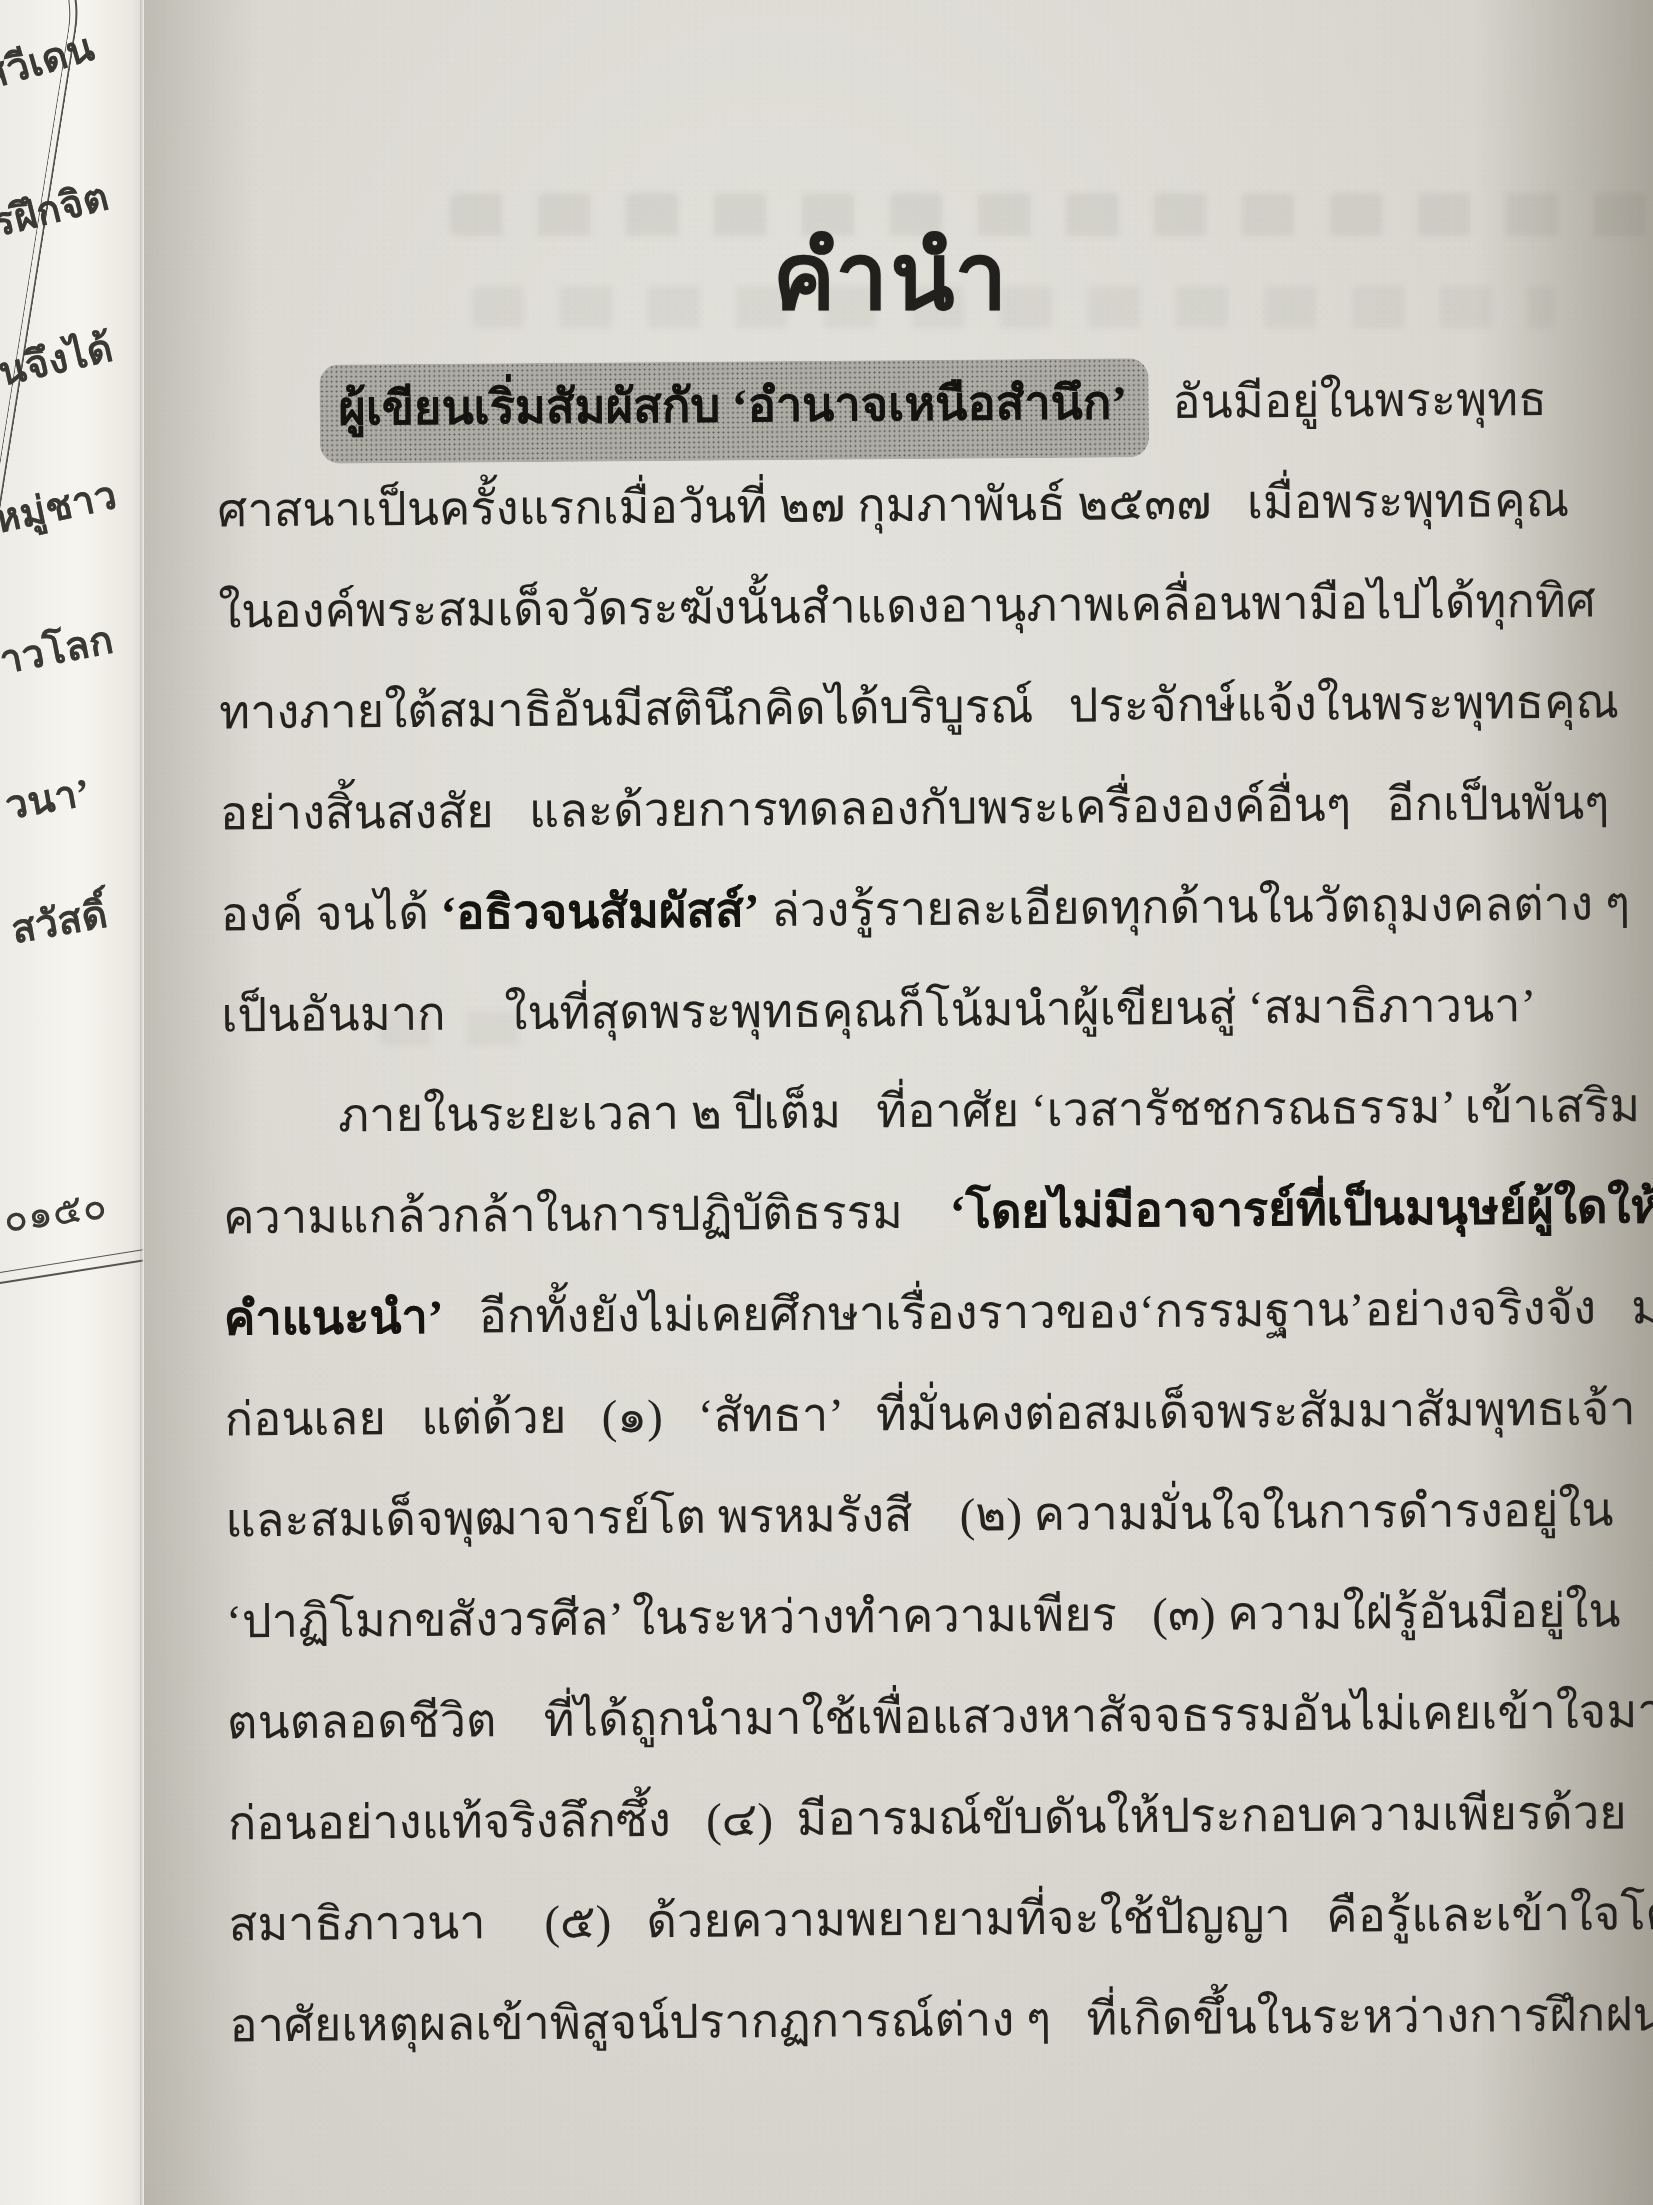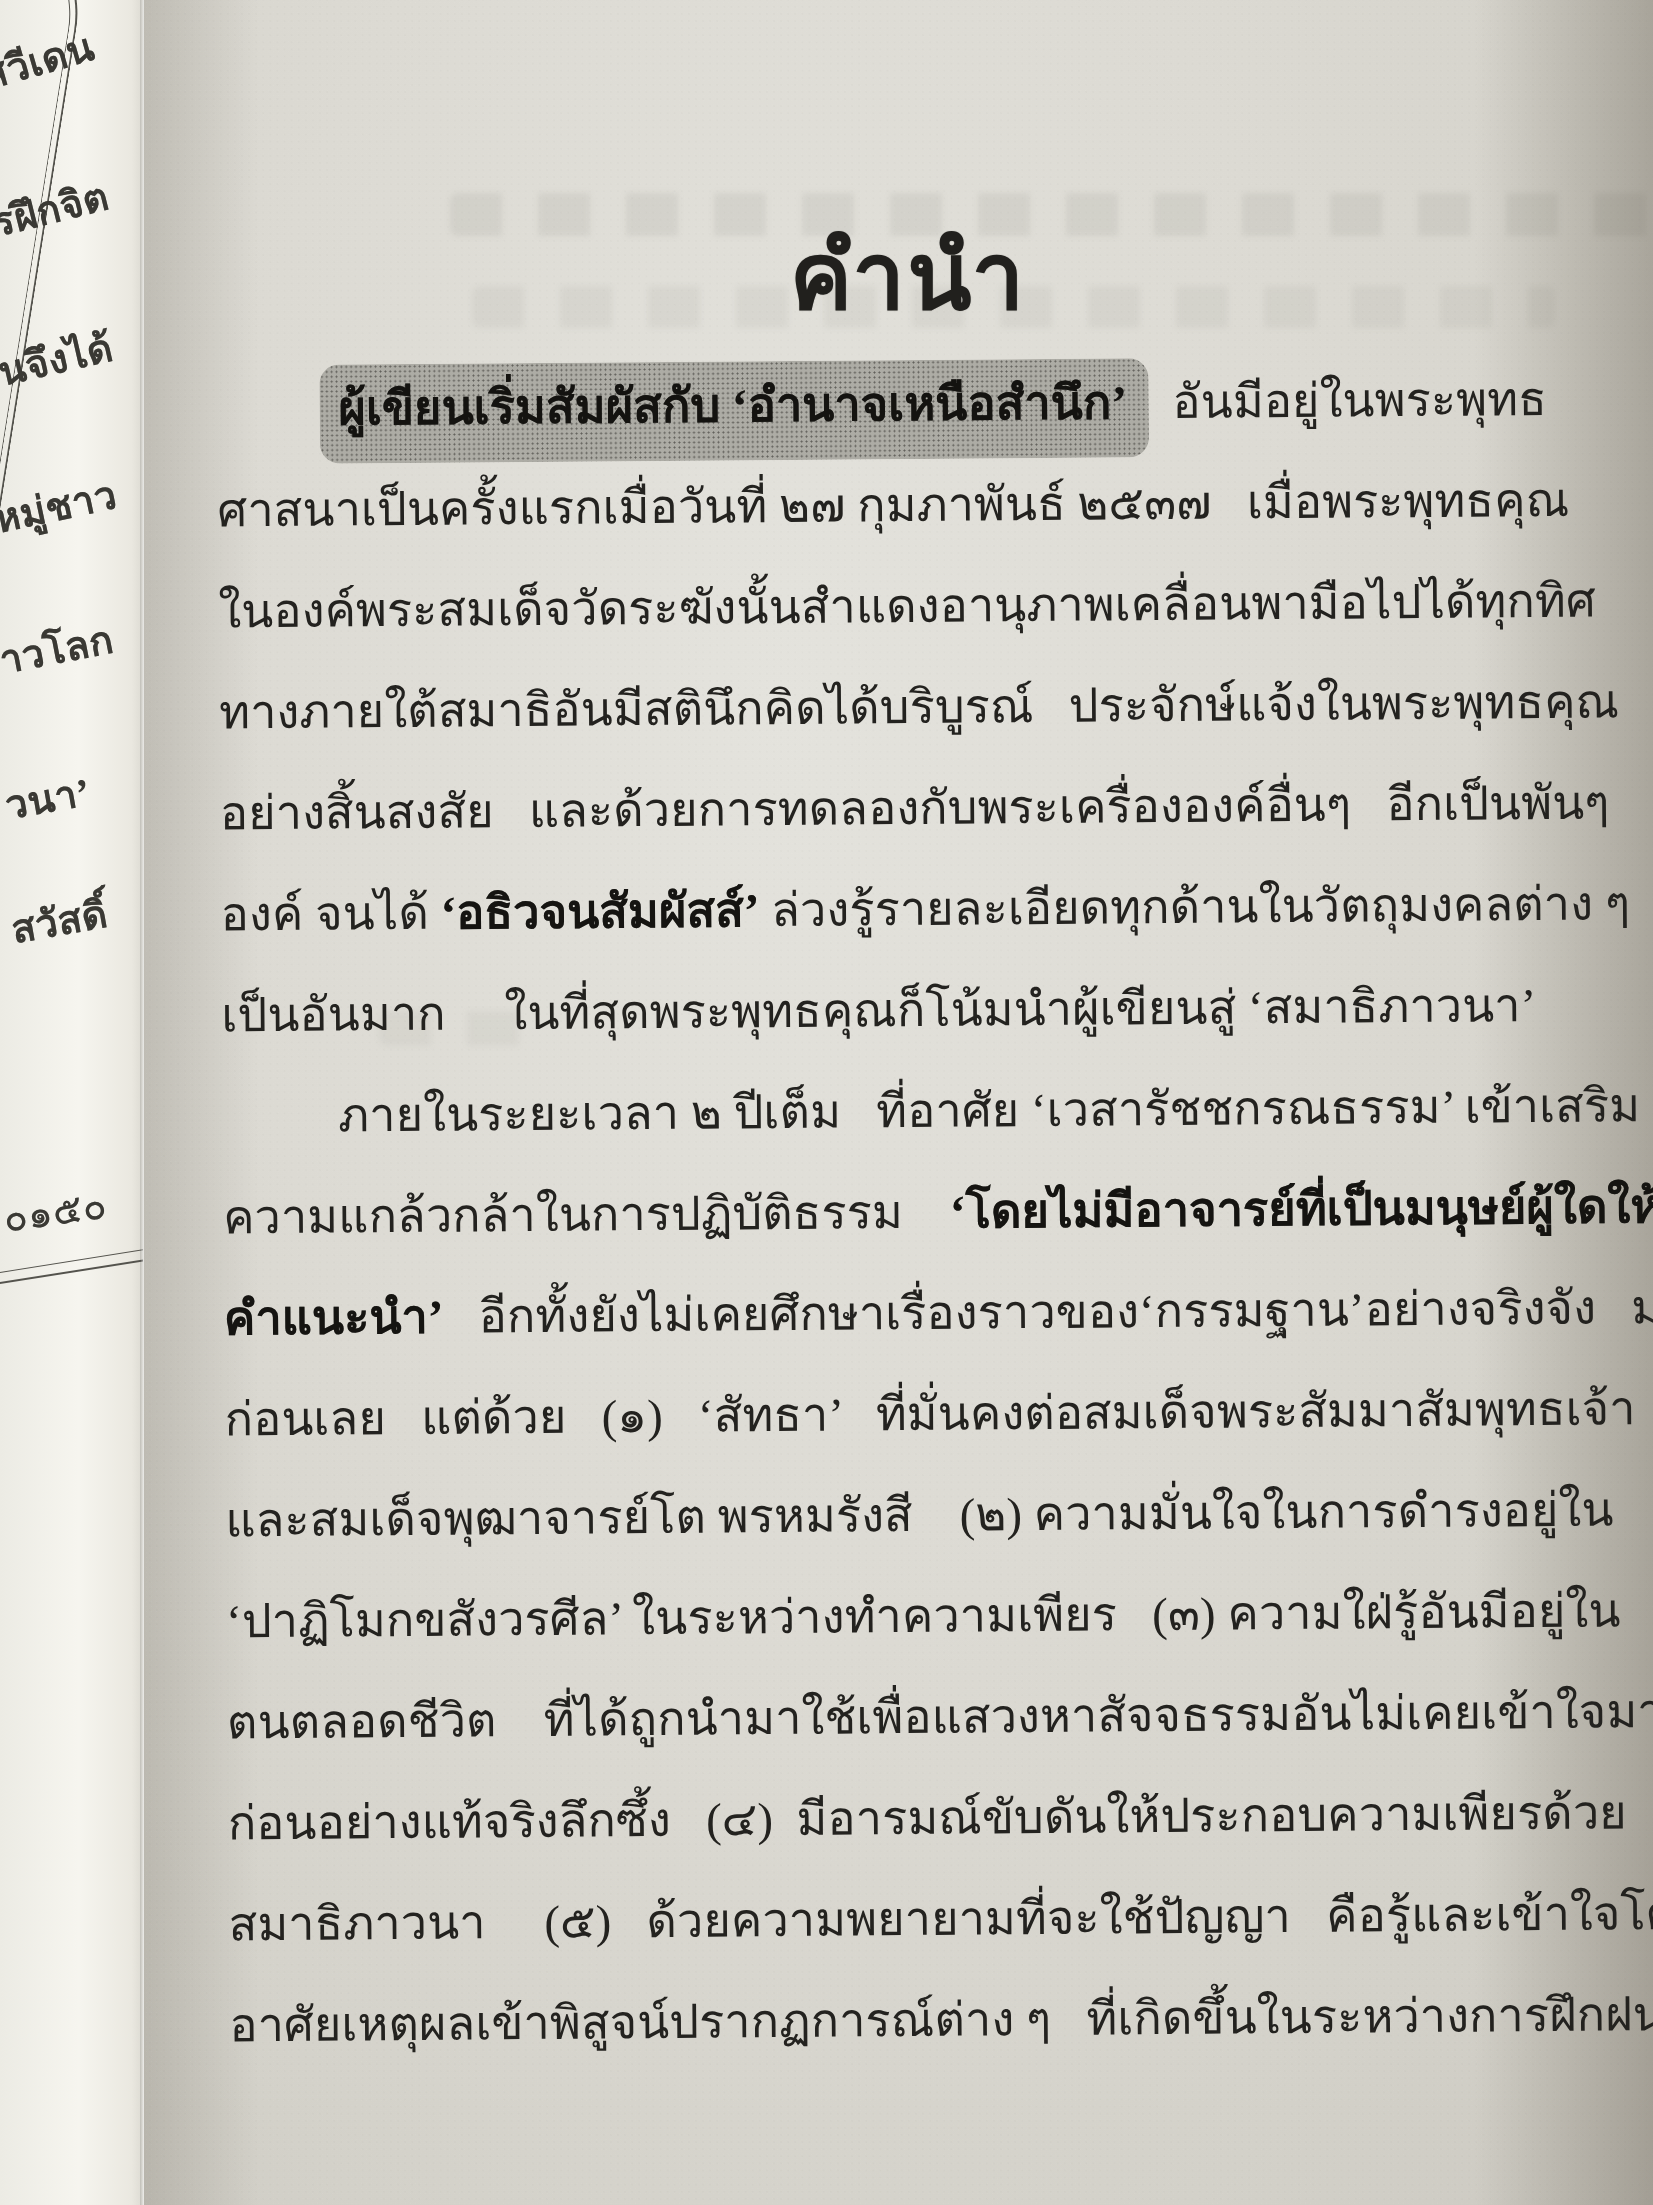--- a/index.html
+++ b/index.html
@@ -73,21 +73,21 @@
     position:absolute;border-radius:7.7px;filter:blur(3.3px);opacity:.55;
     background:repeating-linear-gradient(90deg,
       rgba(122,122,116,.22) 0px,rgba(122,122,116,.22) 52px,
       rgba(122,122,116,0) 52px,rgba(122,122,116,0) 88px);
   }
   .g1{left:306px;top:193px;width:1225px;height:43px;}
   .g2{left:328px;top:286px;width:1083px;height:42px;opacity:.4;}
   .g3{left:235px;top:1011px;width:164px;height:35px;opacity:.35;}
   
   .page-title{
-    position:absolute;left:219px;width:1378px;top:201px;
+    position:absolute;left:202px;width:1378px;top:201px;
     text-align:center;font-size:94px;font-weight:800;color:#21201d;
     letter-spacing:2.2px;text-shadow:0 0 1.1px rgba(25,25,22,.35);
   }
   .body-text{
     position:absolute;left:223px;top:354px;width:1384px;
     transform:rotate(-0.45deg);
     color:#23221f;font-size:47px;line-height:101px;
   }
   .line{height:101px;white-space:pre;}
   .line b{font-weight:800;color:#151411;text-shadow:0 0 0.5px rgba(20,20,16,.6);}

